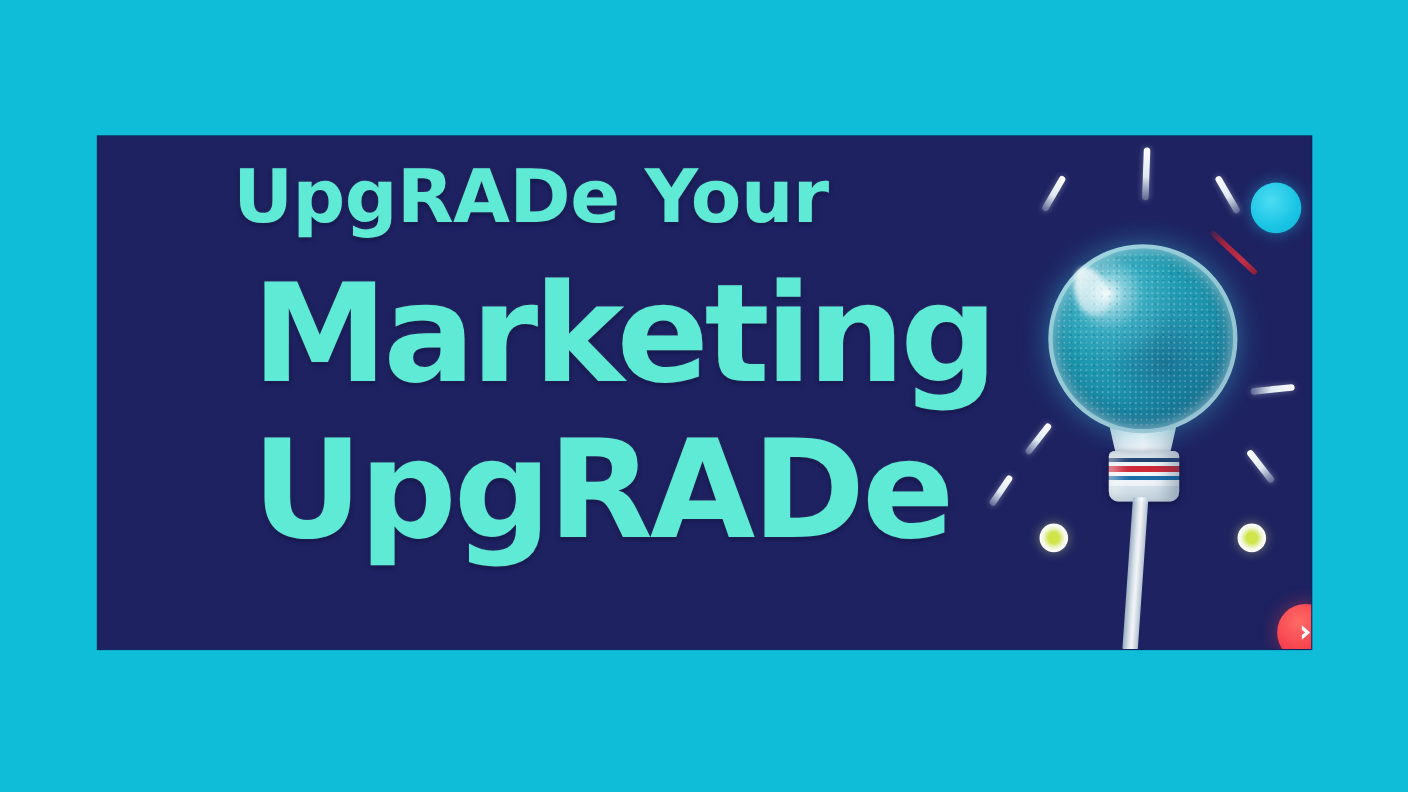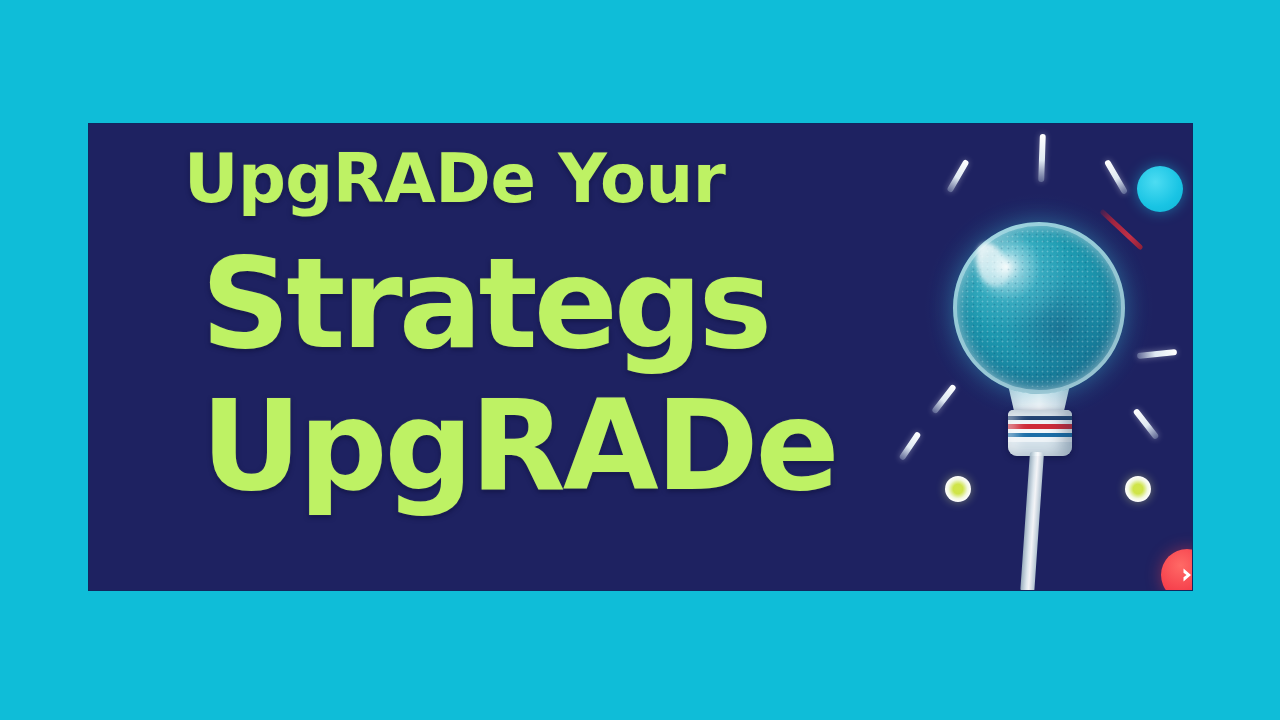--- a/index.html
+++ b/index.html
@@ -38,26 +38,27 @@
     position: absolute;
     left: 0;
     top: 0;
     width: 100%;
     height: 100%;
     z-index: 6;
     pointer-events: none;
   }
   .headline-line {
     position: absolute;
-    color: #bef264;
+    color: #5eead4;
     white-space: nowrap;
     font-family: "DejaVu Sans", sans-serif;
     text-shadow:
        0 2px 5px rgba(8,10,45,0.55),
        0 0 2px rgba(255,255,255,0.18);
+    margin-left: 28px;
   }
   .line-1 {
     left: 95px;
     top: 16px;
     font-size: 67px;
     font-weight: bold;
     letter-spacing: -0.5px;
   }
   .line-2 {
     left: 112px;
@@ -295,18 +296,18 @@
         <svg width="22" height="22" viewBox="0 0 22 22">
           <path d="M7.5 4.5 L15 11 L7.5 17.5 L7.5 13.2 L10.6 11 L7.5 8.8 Z" fill="#ffffff"></path>
         </svg>
       </div>
     </div>
 
     <div class="headline">
       <div class="headline-line line-1">
         <span>UpgRADe Your</span>
       </div>
-      <div class="headline-line line-2">Strategs</div>
+      <div class="headline-line line-2">Marketing</div>
       <div class="headline-line line-3">UpgRADe</div>
     </div>
 
   </div>
 </div>
 
 </body></html>

